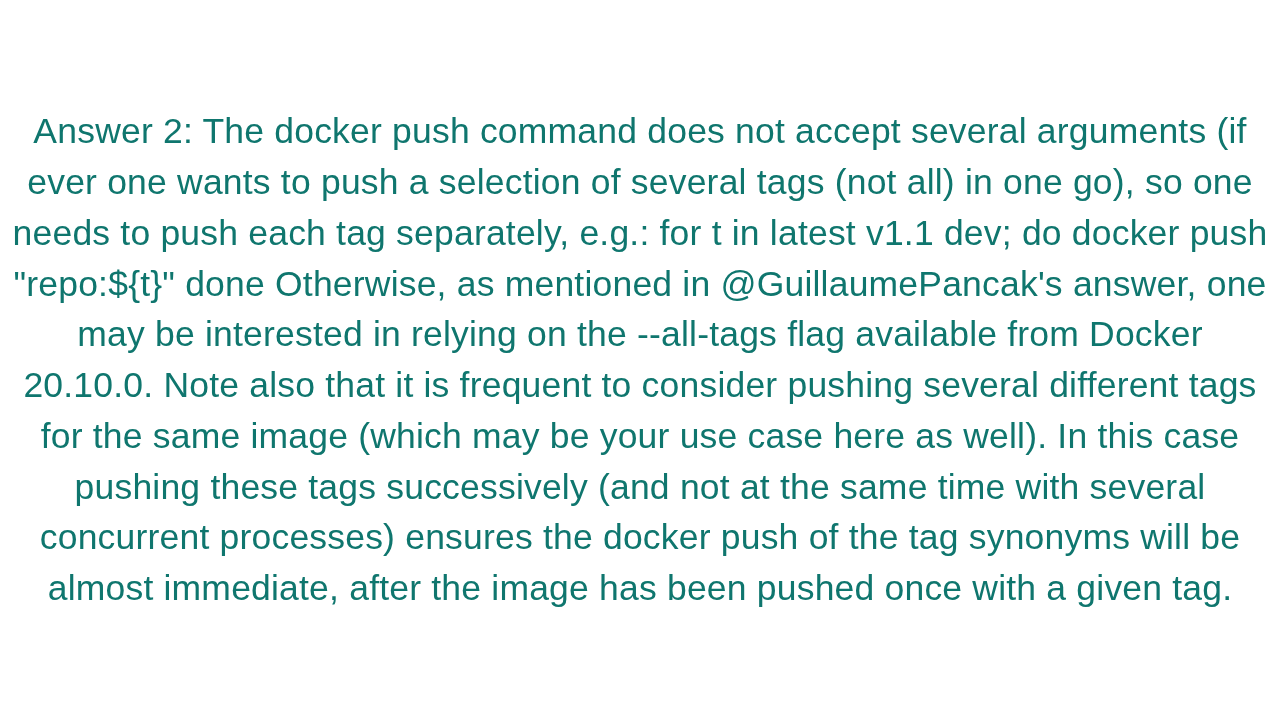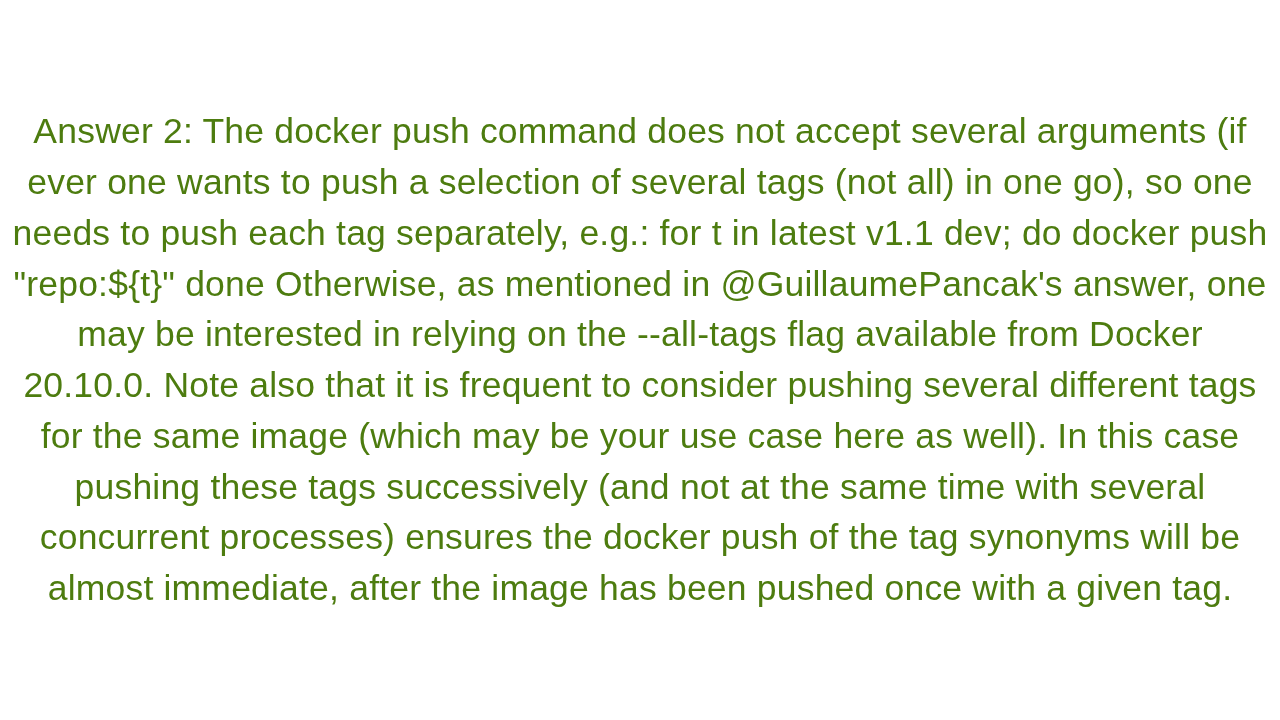--- a/index.html
+++ b/index.html
@@ -19,21 +19,21 @@
       height: 720px;
       display: flex;
       align-items: center;
       justify-content: center;
       padding: 8px 12px;
     }
     .text-block {
       text-align: center;
       font-size: 35.5px;
       line-height: 1.43;
-      color: #4d7c0f;
+      color: #0f766e;
       width: 100%;
       letter-spacing: 0.2px;
     }
   </style>
 </head>
 <body>
 
 <div class="container">
   <p class="text-block">Answer 2: The docker push command does not accept several arguments (if ever one wants to push a selection of several tags (not all) in one go), so one needs to push each tag separately, e.g.: for t in latest v1.1 dev; do     docker push "repo:${t}" done  Otherwise, as mentioned in @GuillaumePancak's answer, one may be interested in relying on the --all-tags flag available from Docker 20.10.0. Note also that it is frequent to consider pushing several different tags for the same image (which may be your use case here as well). In this case pushing these tags successively (and not at the same time with several concurrent processes) ensures the docker push of the tag synonyms will be almost immediate, after the image has been pushed once with a given tag.</p>
 </div>

